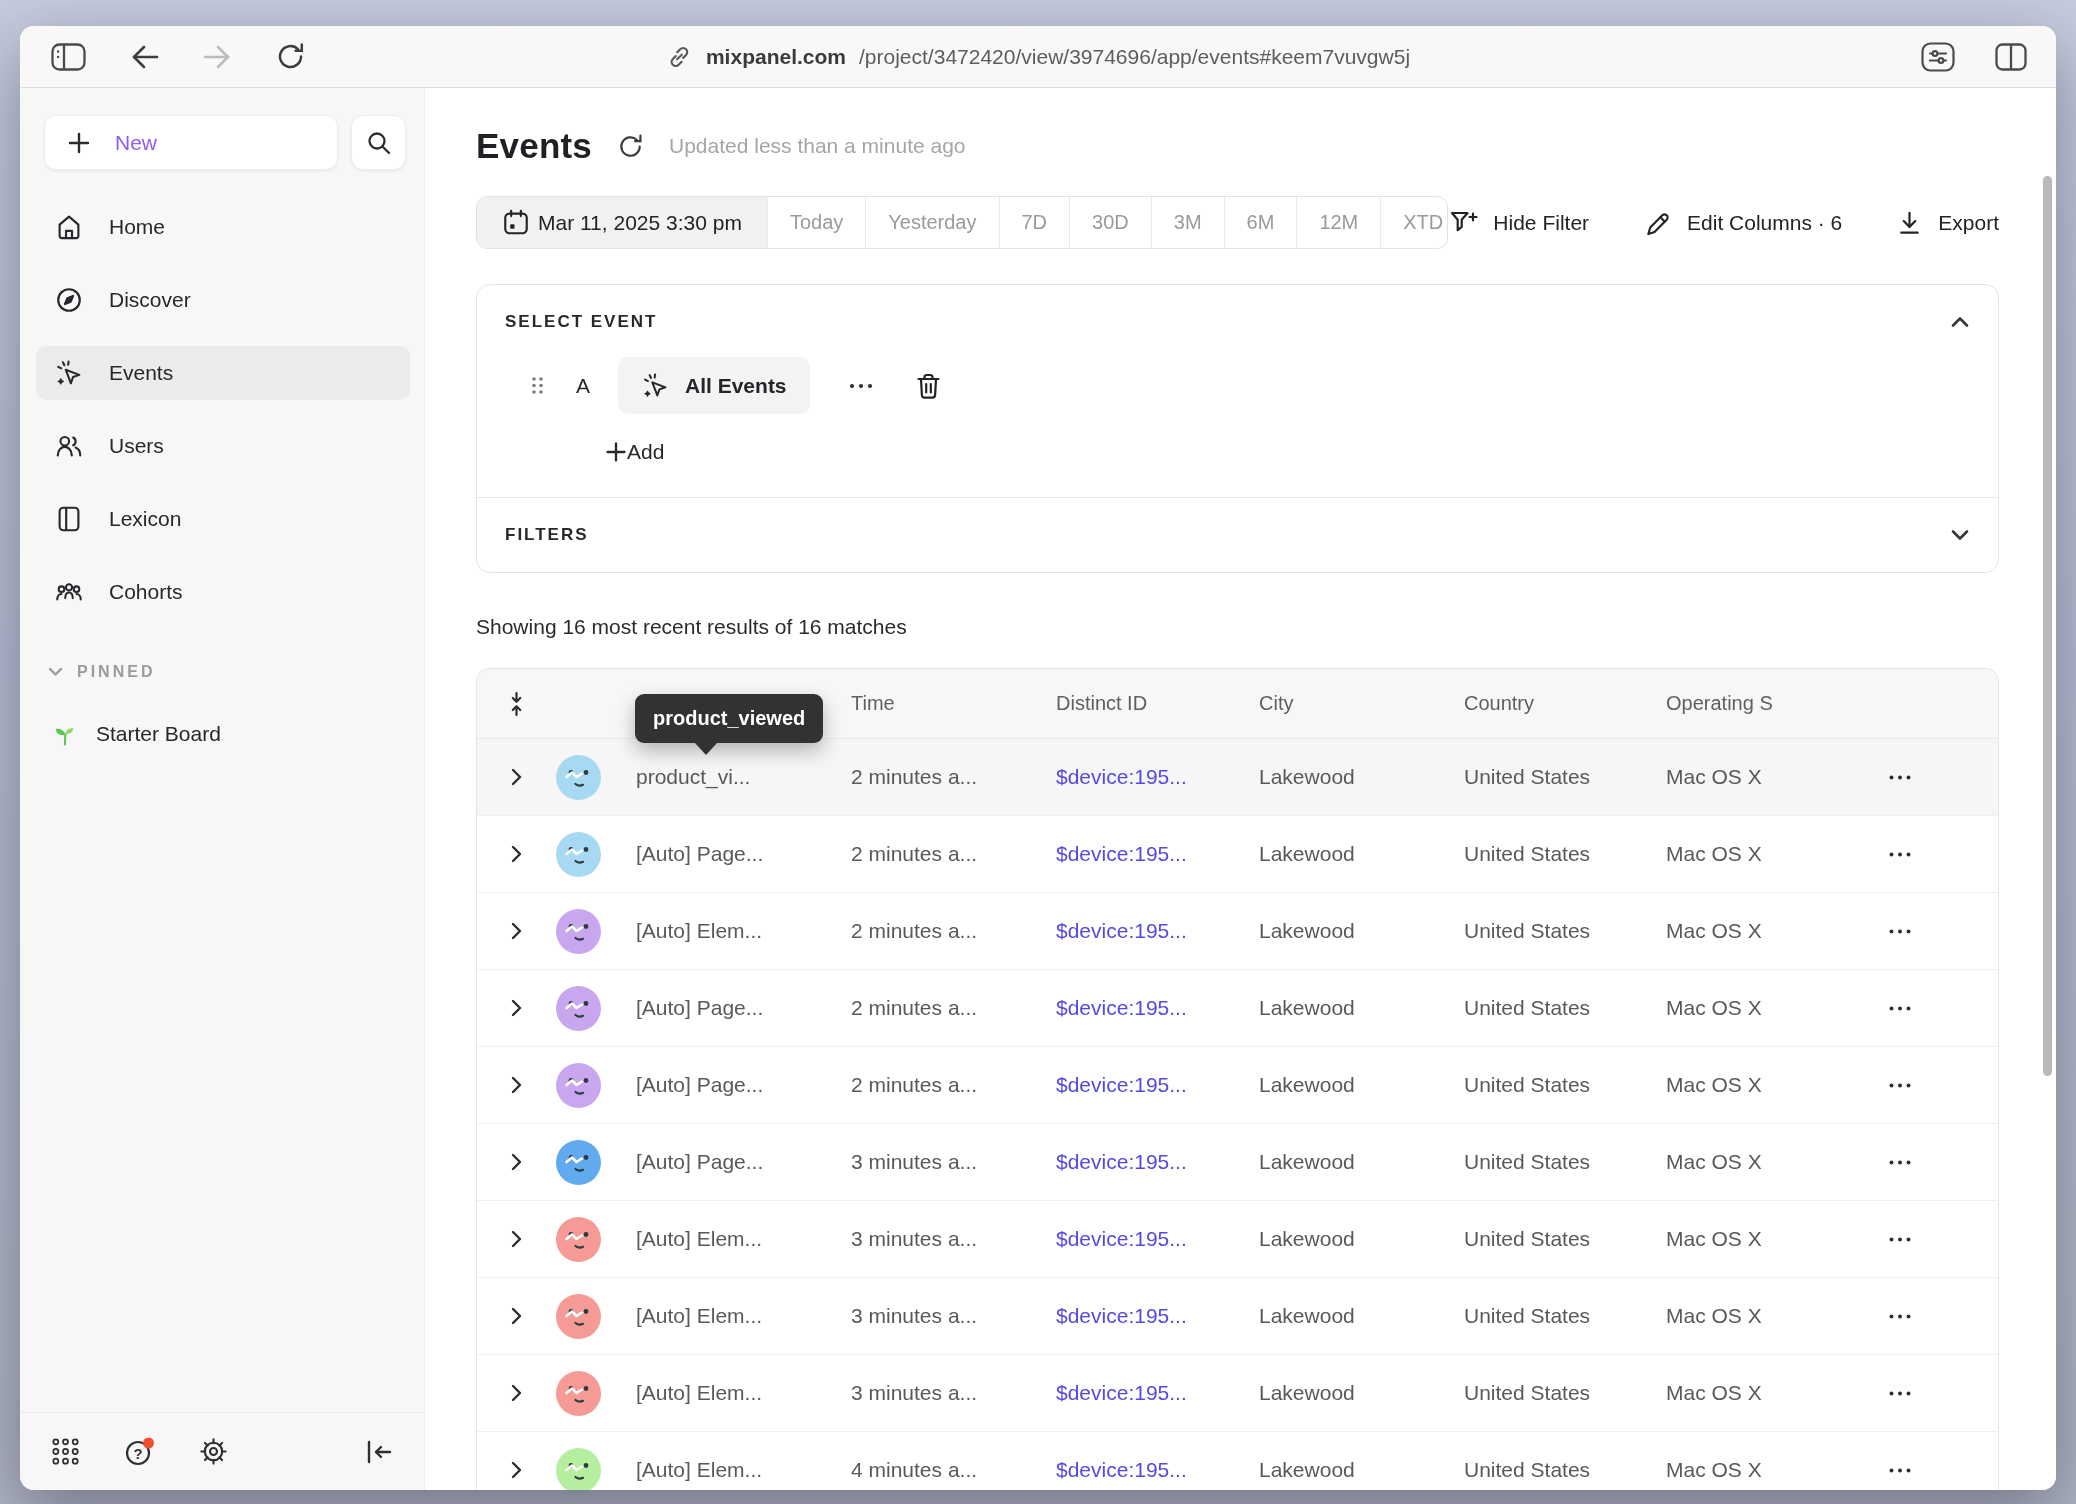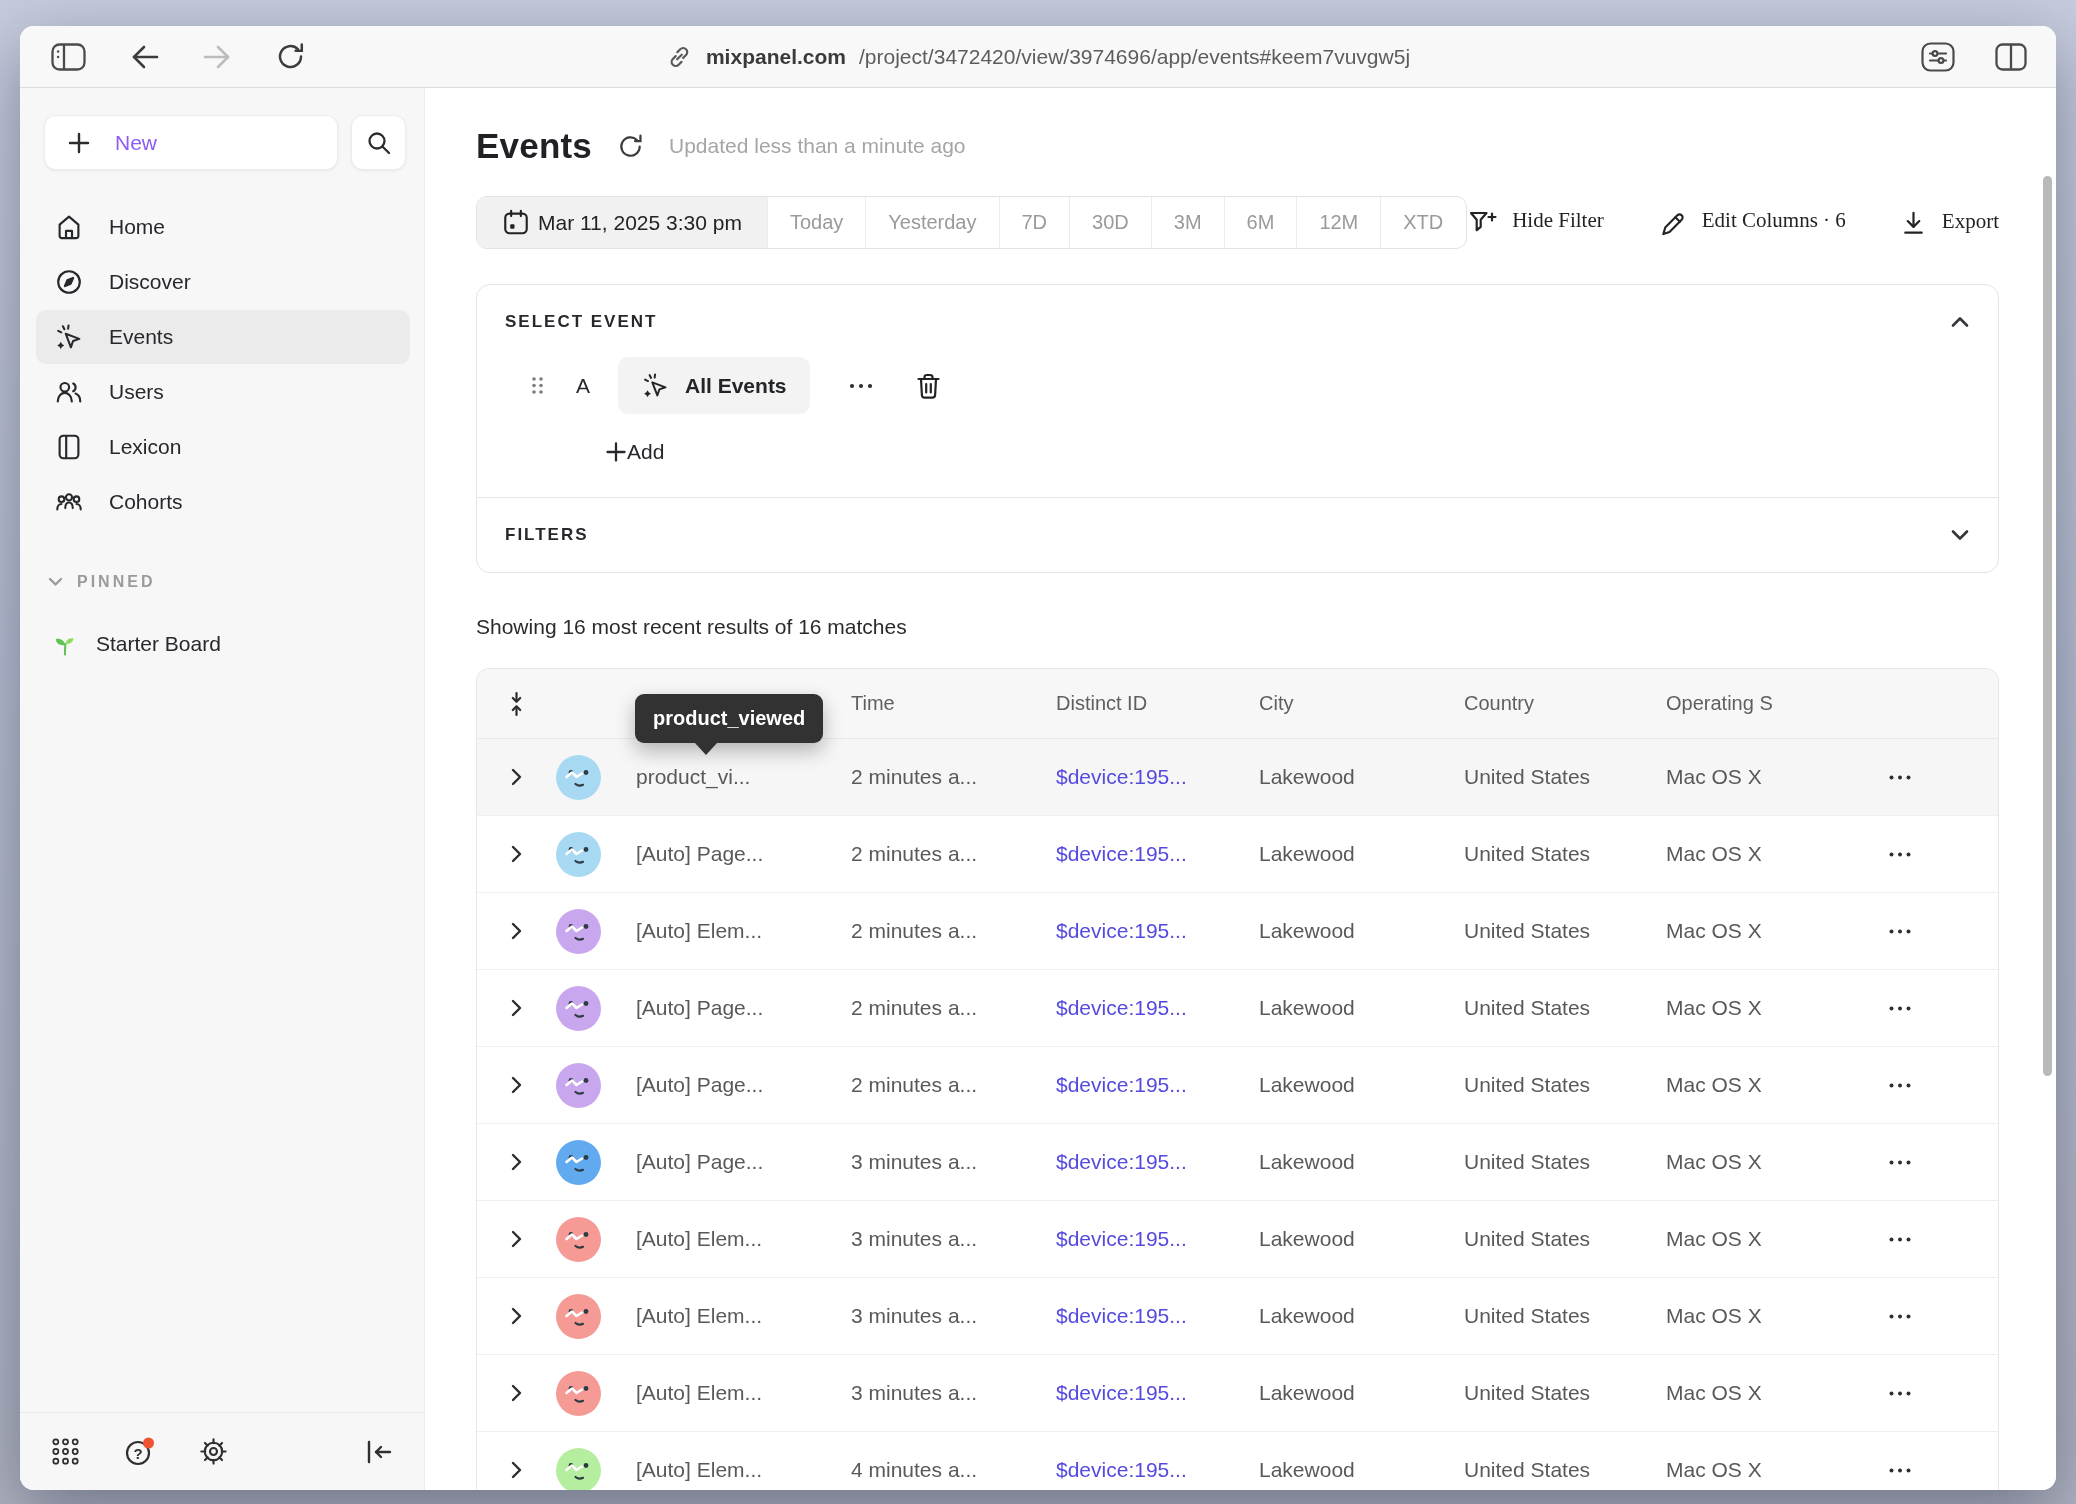--- a/index.html
+++ b/index.html
@@ -17,40 +17,40 @@
   
   .app{flex:1;display:flex;min-height:0;}
   .sidebar{width:405px;flex:0 0 405px;background:#f7f7f8;border-right:1px solid #ececec;display:flex;flex-direction:column;}
   .project-row{display:flex;align-items:center;gap:18px;padding:30px 22px 0 30px;}
   .proj-text{flex:1;min-width:0;}
   .proj-name{font-size:21px;font-weight:700;color:#23252a;}
   .proj-sub{font-size:17px;color:#8c8c8c;margin-top:3px;}
   .actions-row{display:flex;gap:13px;padding:27px 18px 0 24px;}
   .new-btn{flex:1;height:55px;background:#fff;border:1px solid #ededed;border-radius:12px;box-shadow:0 1px 3px rgba(0,0,0,.07);display:flex;align-items:center;gap:24px;padding:0 22px;font-size:21px;color:#8b5cf6;}
   .search-btn{width:55px;height:55px;background:#fff;border:1px solid #ededed;border-radius:12px;box-shadow:0 1px 3px rgba(0,0,0,.07);display:flex;align-items:center;justify-content:center;}
-  .nav{display:flex;flex-direction:column;gap:1px;padding:30px 14px 0 16px;}
+  .nav{display:flex;flex-direction:column;gap:19px;padding:30px 14px 0 16px;}
   .nav-item{display:flex;align-items:center;gap:24px;height:54px;padding:0 17px;border-radius:10px;font-size:21px;color:#26282c;}
   .nav-item.active{background:#ebebeb;}
   .nav-ic{width:32px;display:flex;justify-content:center;}
   .pinned-hdr{display:flex;align-items:center;gap:14px;margin-top:44px;padding-left:28px;color:#9b9b9b;font-size:16px;font-weight:700;letter-spacing:3px;}
   .board-item{display:flex;align-items:center;gap:17px;margin:28px 14px 0 16px;height:50px;padding:0 15px;border-radius:10px;font-size:21px;color:#26282c;}
   .sidebar-bottom{margin-top:auto;border-top:1px solid #e8e8e8;height:78px;display:flex;align-items:center;gap:42px;padding:0 30px;}
   .collapse-btn{margin-left:auto;}
   
   .main{flex:1;min-width:0;padding:0 57px 0 51px;position:relative;background:#fff;}
   .page-head{display:flex;align-items:center;gap:24px;margin-top:38px;}
   .h1{font-size:35px;font-weight:700;color:#1f2125;letter-spacing:.2px;}
   .updated{color:#a5a5a5;font-size:21px;}
   .controls{display:flex;align-items:center;margin-top:30px;}
   .datebar{display:flex;align-items:stretch;height:53px;border:1px solid #e2e2e2;border-radius:11px;overflow:hidden;background:#fff;}
   .seg{display:flex;align-items:center;justify-content:center;padding:0 22px;font-size:20px;color:#9a9a9a;border-left:1px solid #ebebeb;white-space:nowrap;}
   .seg.date{border-left:none;background:#f1f1f2;color:#232323;font-weight:500;gap:8px;padding:0 25px;font-size:21px;}
   .seg.xtd{gap:29px;}
   .right-actions{margin-left:auto;display:flex;align-items:center;gap:54px;}
-  .action{display:flex;align-items:flex-start;gap:15px;font-size:21px;color:#232323;white-space:nowrap;font-family:Liberation Serif, serif;}
+  .action{display:flex;align-items:center;gap:15px;font-size:21px;color:#232323;white-space:nowrap;}
   
   .panel-card{margin-top:35px;border:1px solid #e4e4e4;border-radius:14px;background:#fff;}
   .sec-pad{padding:27px 28px;}
   .sec-head{display:flex;align-items:center;justify-content:space-between;font-size:17px;font-weight:700;letter-spacing:2px;color:#26282c;}
   .event-row{display:flex;align-items:center;margin-top:25px;padding-left:24px;}
   .row-letter{font-size:21px;color:#26282c;margin-left:30px;}
   .chip{display:flex;align-items:center;gap:15px;background:#f3f3f4;border-radius:10px;height:57px;padding:0 23px;font-size:21px;font-weight:600;color:#232528;margin-left:28px;}
   .chip-dots{margin-left:38px;}
   .chip-trash{margin-left:40px;}
   .add-row{display:flex;align-items:center;gap:0;margin-top:26px;padding-left:100px;font-size:21px;color:#26282c;padding-bottom:6px;}

